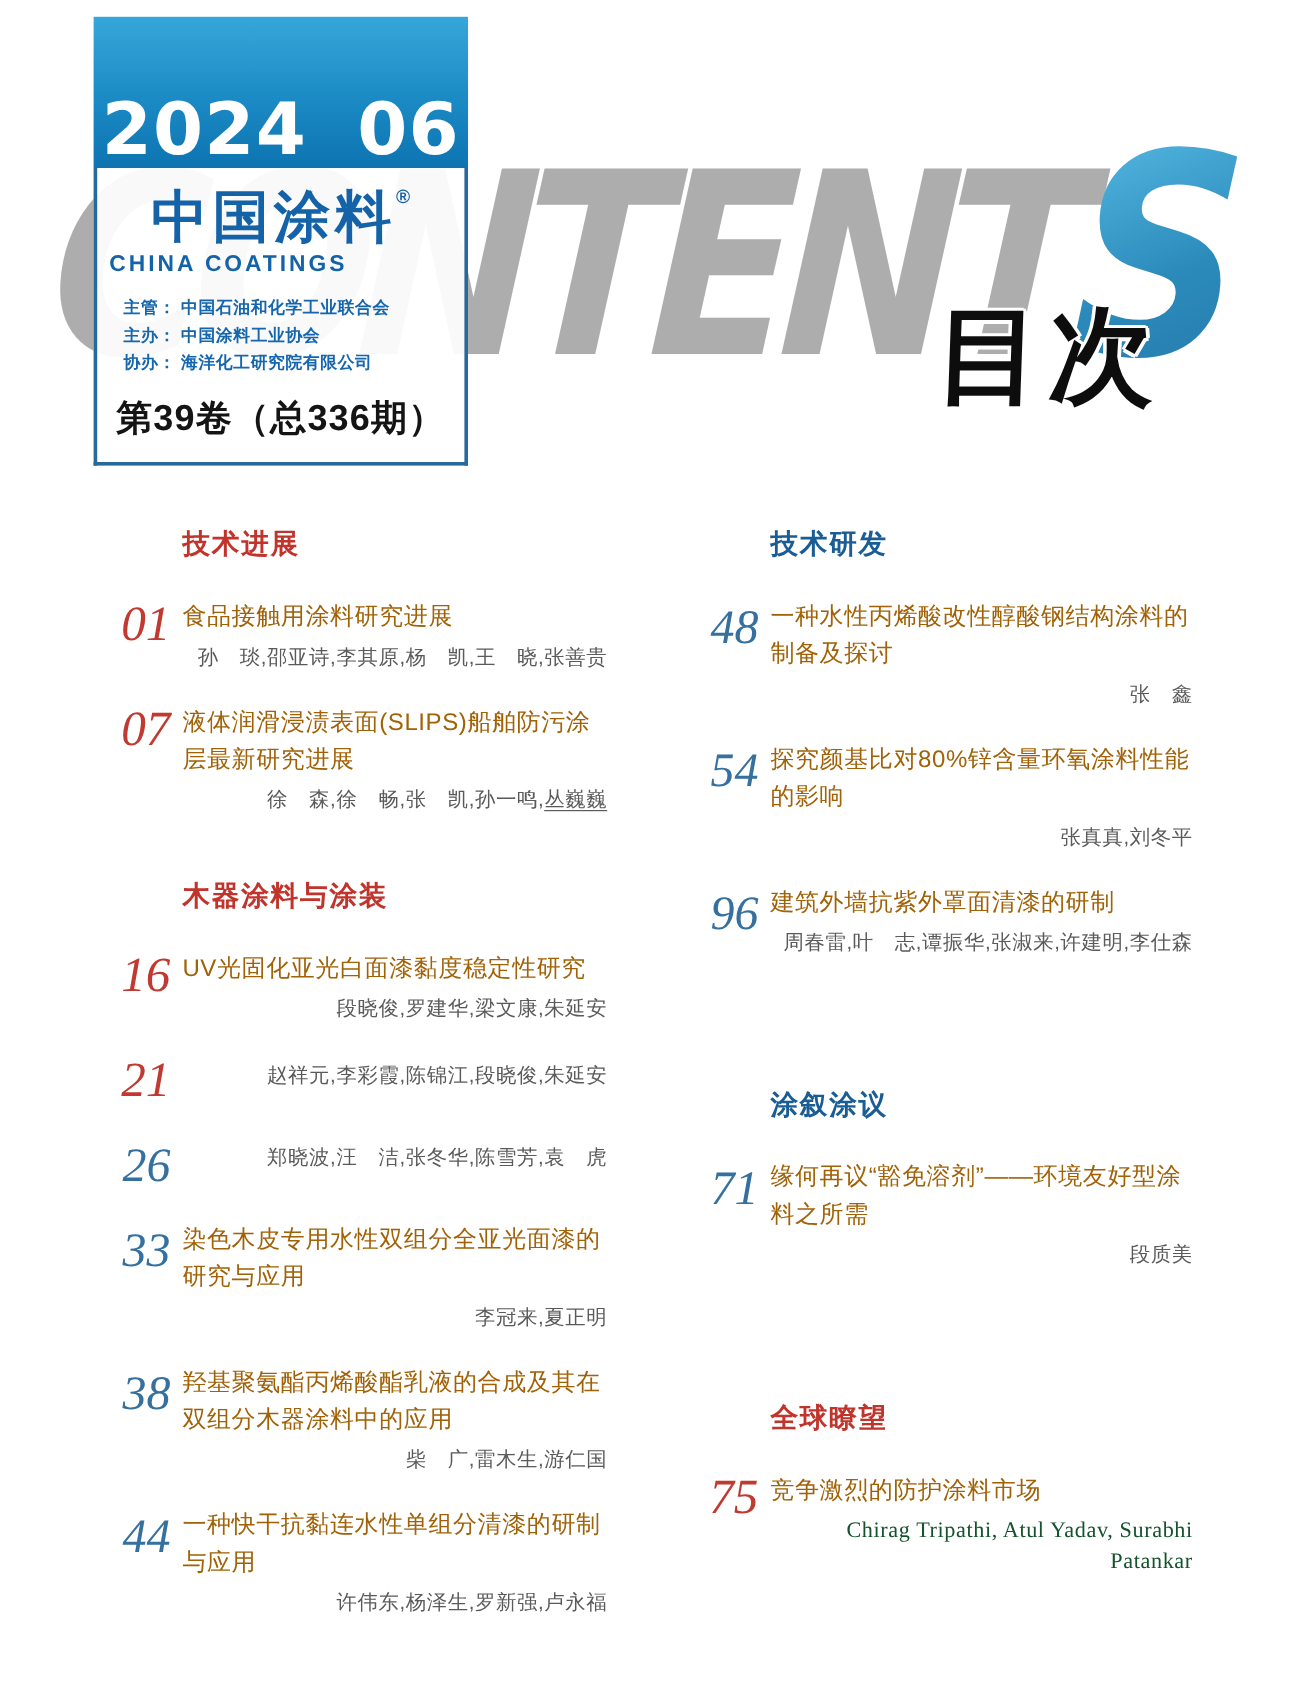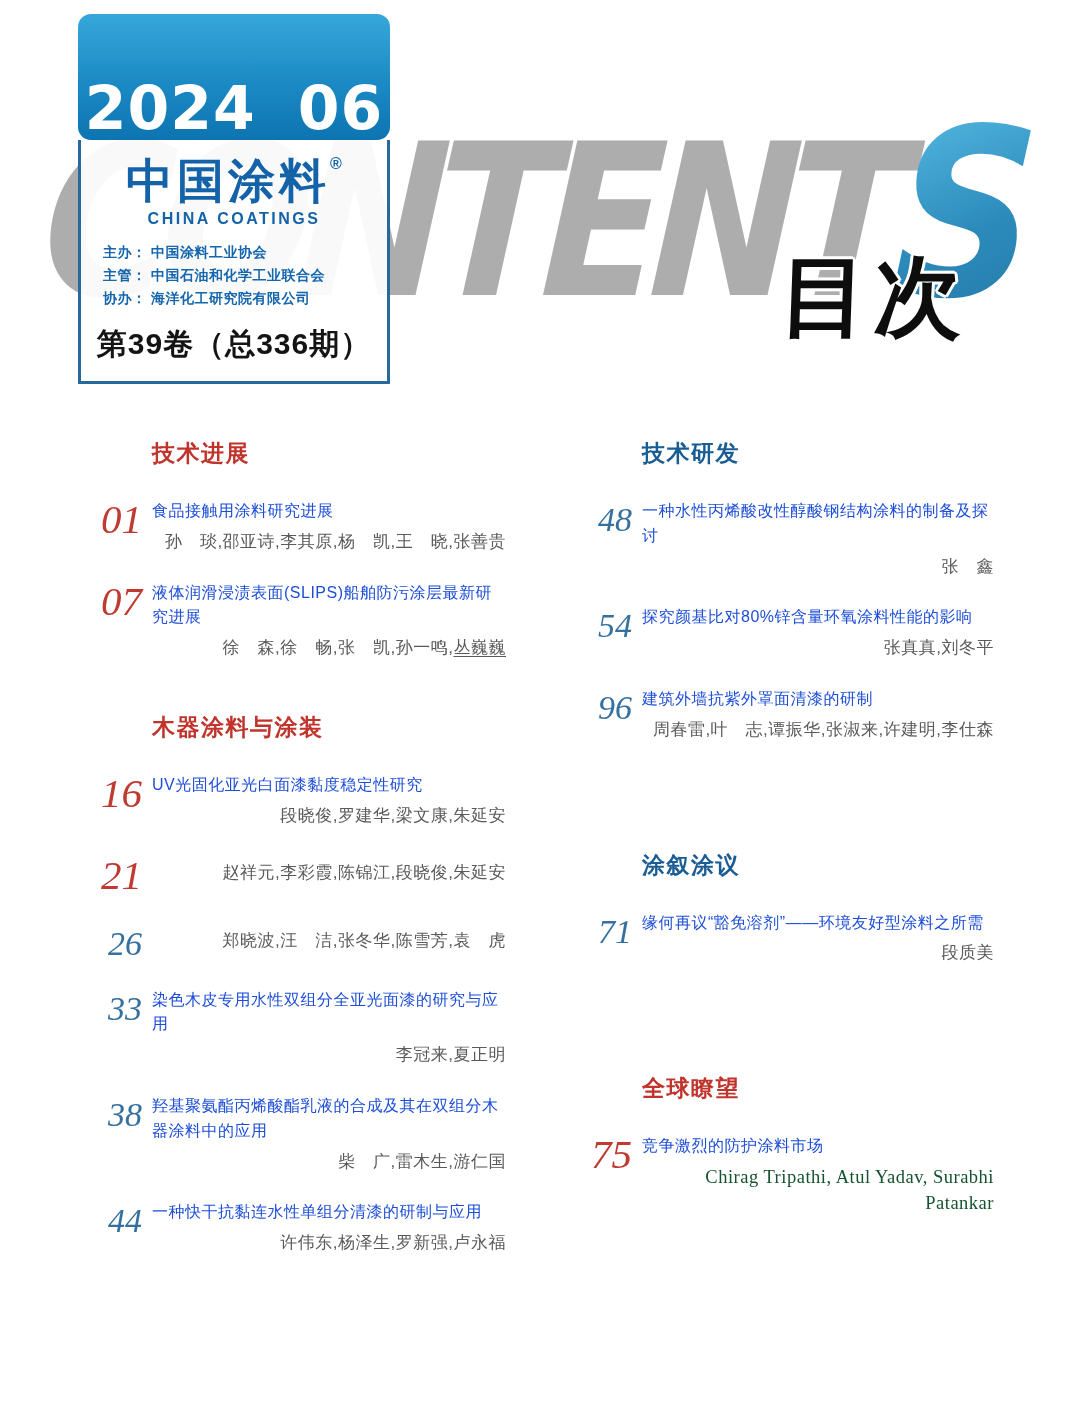--- a/index.html
+++ b/index.html
@@ -27,38 +27,37 @@
     color:#0d0d0d; letter-spacing:6px; transform:skewX(-2deg);
     text-shadow:3px 0 0 #fff,-3px 0 0 #fff,0 3px 0 #fff,0 -3px 0 #fff,
                 2px 2px 0 #fff,-2px -2px 0 #fff,2px -2px 0 #fff,-2px 2px 0 #fff;
   }
 
   
   .masthead { position:absolute; top:14px; left:78px; width:312px; z-index:2; }
   .masthead-top {
     height:126px; display:flex; align-items:flex-end; justify-content:center;
     background:linear-gradient(180deg,#36a7da 0%,#1b8ac4 55%,#0d74b1 100%);
-    border-radius:13px;
   }
   .issue {
     color:#ffffff; font-family:"DejaVu Sans", sans-serif; font-weight:800;
     font-size:60px; line-height:.98; letter-spacing:1px; word-spacing:20px;
     padding-bottom:2px;
   }
   .masthead-body {
     background:rgba(255,255,255,.93); border:3px solid #28699c; border-top:none;
     padding:16px 10px 16px; box-sizing:border-box;
   }
   .logo-cn {
     text-align:center; color:#1463a8; font-weight:bold; font-size:47px;
     letter-spacing:4px; line-height:1.05; white-space:nowrap;
   }
   .logo-cn sup { font-size:16px; letter-spacing:0; vertical-align:28px; }
   .logo-en {
-    text-align:center; color:#1463a8; font-weight:bold; font-size:16px;
+    color:#1463a8; font-weight:bold; font-size:19px;
     letter-spacing:2.5px; margin-top:5px; white-space:nowrap;
   }
   .info { margin:13px 0 0 12px; }
   .info div {
     color:#1566ad; font-weight:bold; font-size:14px; line-height:1.62;
     white-space:nowrap; letter-spacing:.5px;
   }
   .volume {
     margin-top:15px; text-align:center; font-family:Liberation Sans, sans-serif;
     font-weight:bold; color:#141414; font-size:30px; letter-spacing:1px; white-space:nowrap;
@@ -81,23 +80,23 @@
   }
   .hd-red  { color:#c0342c; }
   .hd-blue { color:#1a5d94; }
 
   .item { display:flex; margin-bottom:27px; }
   .num {
     flex:none; width:56px; margin-right:10px; text-align:right;
     font-family:"Liberation Serif", serif; font-style:italic; line-height:1;
   }
   .num-red  { color:#c13a31; font-size:41px; }
-  .num-blue { color:#35709f; font-size:34px; padding-top:4px; }
+  .num-blue { color:#35709f; font-size:40px; padding-top:4px; }
   .item-body { flex:1; min-width:0; }
-  .title { font-size:16px; color:#1d4ed8; line-height:1.55; letter-spacing:.5px; }
+  .title { font-size:20px; color:#a16207; line-height:1.55; letter-spacing:.5px; }
   .authors {
     margin-top:6px; font-size:17px; color:#5a5a5a; text-align:right;
     letter-spacing:.5px; line-height:1.4;
   }
   .authors .u { text-decoration:underline; text-underline-offset:3px; }
   .authors-latin { font-family:"Liberation Serif", serif; font-size:18.5px; color:#14532d; }
 </style>
 </head>
 <body>
 
@@ -109,22 +108,22 @@
   </div>
 
   <div class="masthead">
     <div class="masthead-top">
       <div class="issue">2024 06</div>
     </div>
     <div class="masthead-body">
       <div class="logo-cn"><span>中国涂料</span><sup>®</sup></div>
       <div class="logo-en">CHINA COATINGS</div>
       <div class="info">
+        <div>主管： 中国石油和化学工业联合会</div>
         <div>主办： 中国涂料工业协会</div>
-        <div>主管： 中国石油和化学工业联合会</div>
         <div>协办： 海洋化工研究院有限公司</div>
       </div>
       <div class="volume">第39卷（总336期）</div>
     </div>
   </div>
 
   <div class="columns">
     <div class="col col-left" id="col-left">
         <div class="section">
           <div class="section-heading hd-red">技术进展</div>

